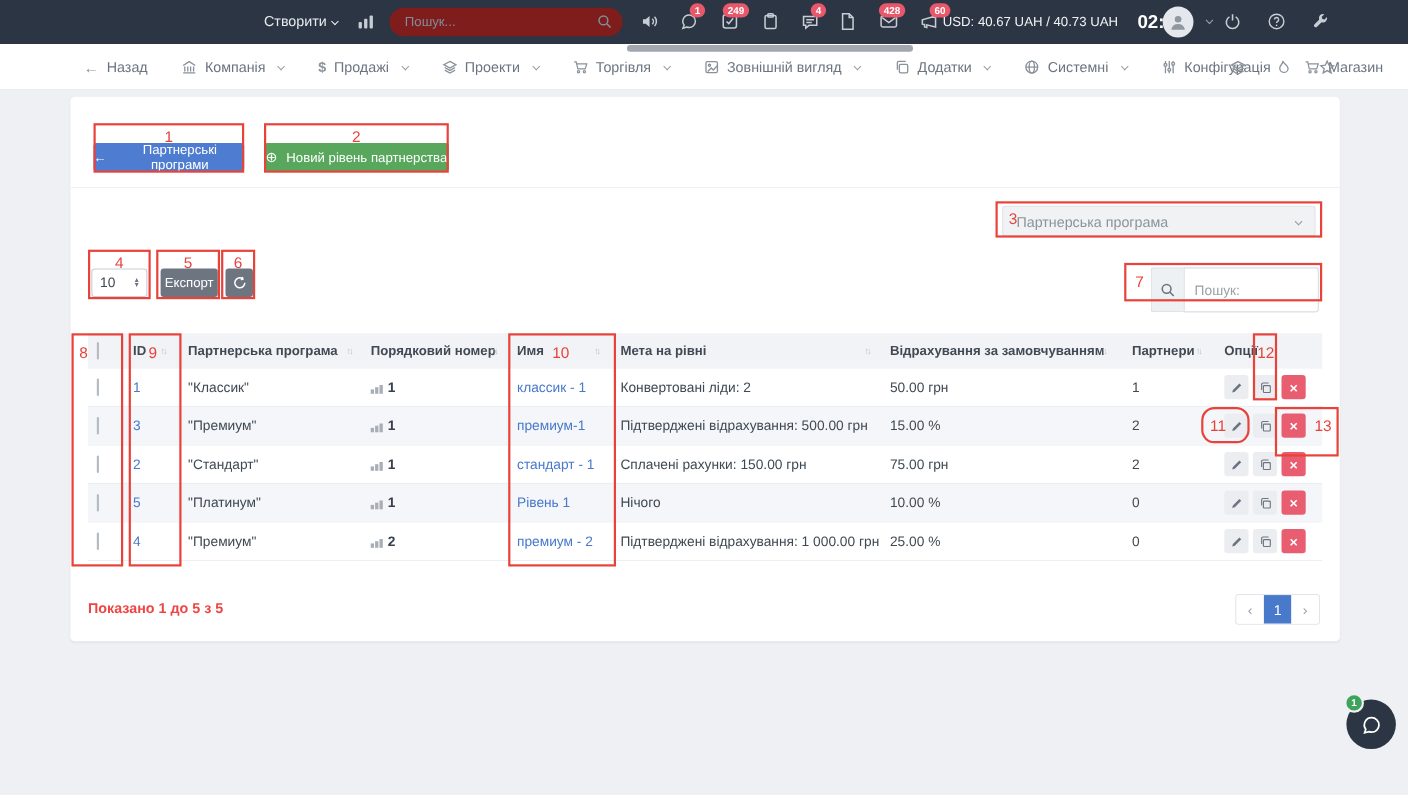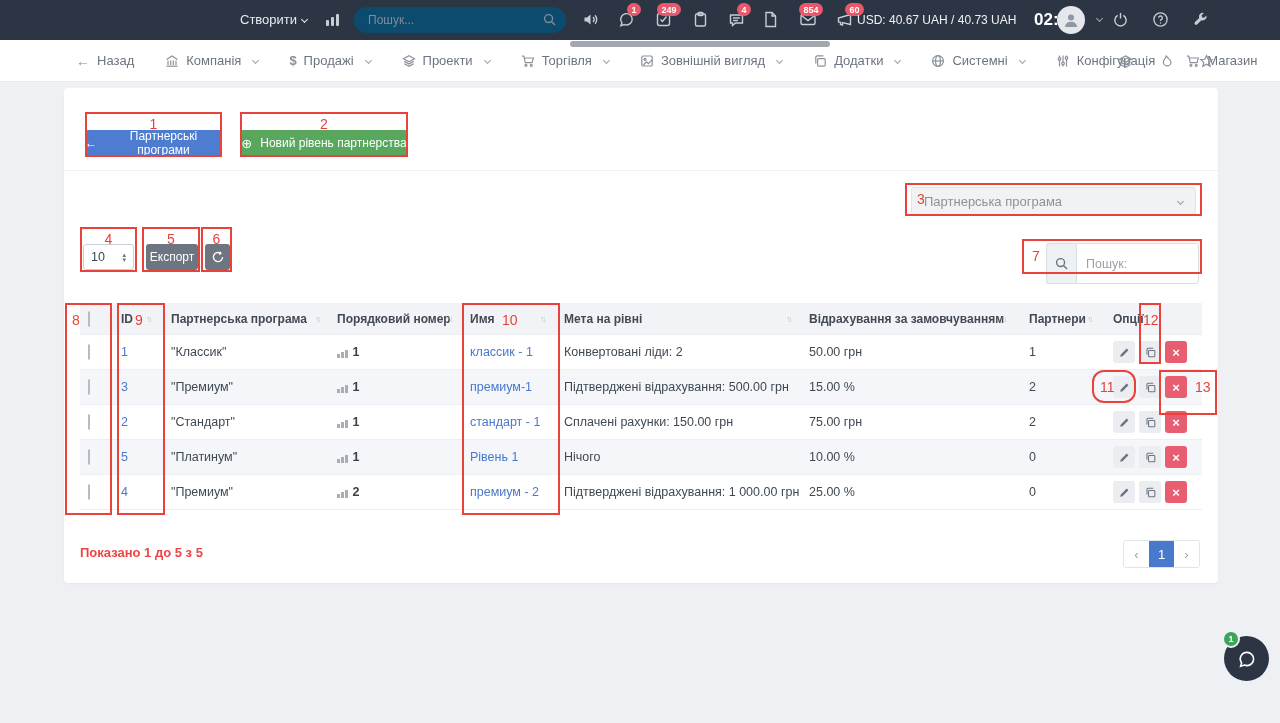--- a/index.html
+++ b/index.html
@@ -11,21 +11,21 @@
 
   
   .topbar { position:absolute; left:0; top:0; width:1280px; height:40px; background:#2c3544; z-index:5; }
   .logo { position:absolute; left:78px; top:4px; display:flex; gap:6px; align-items:flex-start; cursor:pointer; }
   .logo-text { color:#fff; font-size:16px; font-weight:bold; letter-spacing:1.5px; line-height:18px; }
   .logo-reg { font-size:8px; vertical-align:super; letter-spacing:0; }
   .logo-badge { display:inline-block; margin-top:1px; font-size:7px; font-weight:bold; color:#fff; letter-spacing:1px;
                 background:linear-gradient(90deg,#4a5463,#aab1ba); padding:2px 7px 1px; border-radius:2px; }
   .create { position:absolute; left:240px; top:12px; color:#e8ebef; font-size:13px; cursor:pointer; }
   .chev { display:inline-block; width:5px; height:5px; border-right:1.4px solid currentColor; border-bottom:1.4px solid currentColor; transform:rotate(45deg); margin-left:5px; vertical-align:2px; }
-  .hsearch { position:absolute; left:354px; top:7px; width:212px; height:26px; background:#0c4a6e; border-radius:13px; }
+  .hsearch { position:absolute; left:354px; top:7px; width:212px; height:26px; background:#7f1d1d; border-radius:13px; }
   .hsearch input { width:100%; height:100%; background:transparent; border:none; outline:none; color:#cfd4db; font-size:12px; padding:0 32px 0 14px; font-family:inherit; }
   .hsearch input::placeholder { color:#828b98; }
   .hsearch .mag { position:absolute; right:10px; top:6px; color:#828b98; }
   .hicon { position:absolute; top:11px; color:#c7cdd5; cursor:pointer; }
   .badge { position:absolute; top:-8px; left:9px; background:#e8586b; color:#fff; font-size:9px; font-weight:bold;
            border-radius:8px; padding:1.5px 4.5px; line-height:10px; white-space:nowrap; }
   .usd { position:absolute; left:857px; top:13px; color:#f0f2f5; font-size:12px; }
   .clock { position:absolute; left:1002px; top:10px; color:#fff; font-size:17px; font-weight:700;padding-left:32px; }
   .avatar { position:absolute; left:1057px; top:6px; width:28px; height:28px; border-radius:50%; background:#e4e7eb; display:flex; align-items:center; justify-content:center; cursor:pointer; }
   .av-chev { position:absolute; left:1092px; top:16px; color:#9aa2ad; }
@@ -168,21 +168,21 @@
           <path d="M3 1.5h6l3.5 3.5v10.5H3z"></path>
           <path d="M9 1.5V5h3.5"></path>
         </svg>
     </span>
 
     <span class="hicon" style="left:799px;">
       <svg width="18" height="17" viewBox="0 0 18 17" fill="none" stroke="currentColor" stroke-width="1.4">
           <rect x="2" y="3.5" width="14" height="10" rx="1.5"></rect>
           <polyline points="3,5 9,9.5 15,5"></polyline>
         </svg>
-      <span class="badge" style="left:0px;">854</span>
+      <span class="badge" style="left:0px;">428</span>
     </span>
 
     <span class="hicon" style="left:836px;">
       <svg width="17" height="17" viewBox="0 0 17 17" fill="none" stroke="currentColor" stroke-width="1.4">
           <path d="M2.5 7v4l2 .3v2.2l2 .5v-2.4l8 1.9V3.5l-12 3.5z"></path>
         </svg>
       <span class="badge">60</span>
     </span>
 
     <span class="usd">USD: 40.67 UAH / 40.73 UAH</span>

